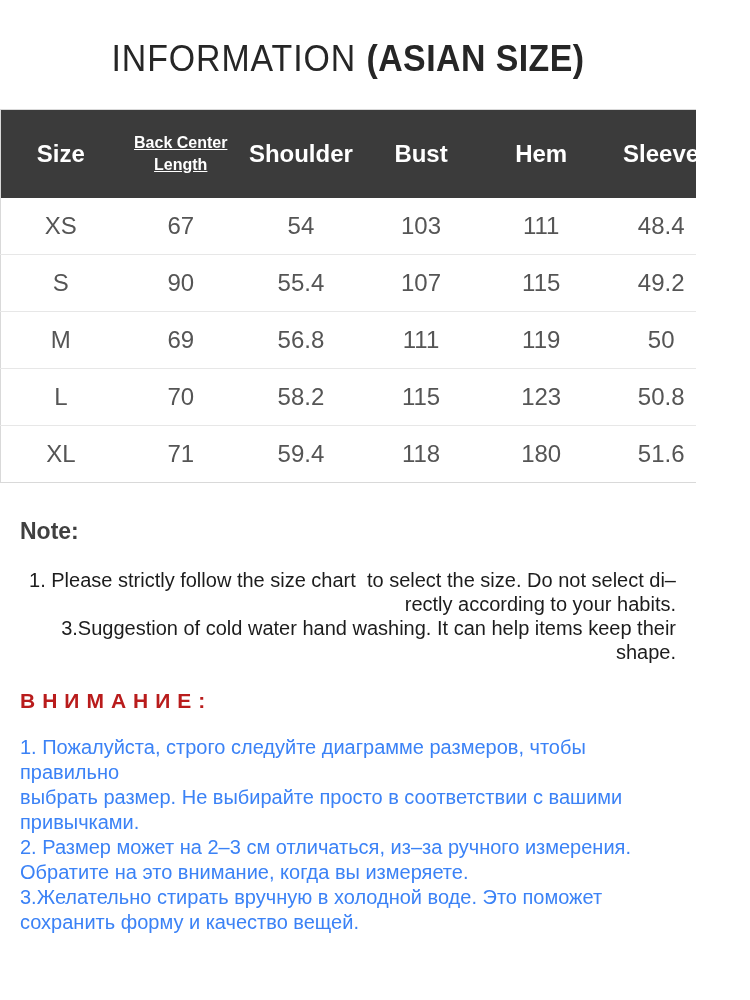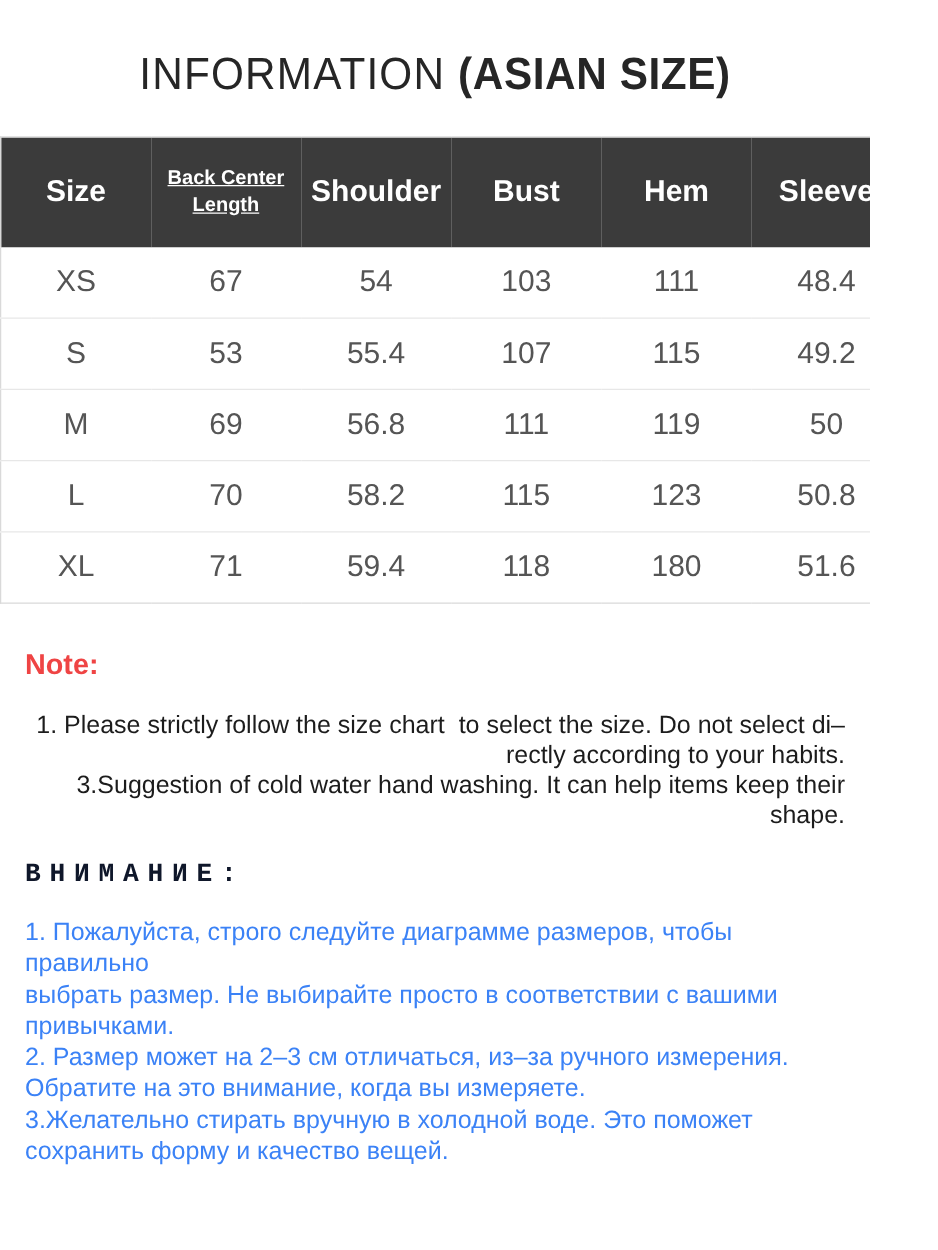--- a/index.html
+++ b/index.html
@@ -59,36 +59,35 @@
     background: #ffffff;
   }
   table.size-table tbody tr + tr td { border-top: 1px solid #e7e7e7; }
 
   
   .text-wrap { margin: 0 20px; color: #1a1a1a; }
   .note-heading {
     margin-top: 35px;
     font-size: 23px;
     font-weight: 700;
-    color: #ef4444;
+    color: #404040;
   }
   .note-body { margin-top: 23px; text-align: right; }
   .note-body p {
     font-size: 20px;
     line-height: 24px;
     color: #1c1c1c;
     white-space: pre-wrap;
   }
   .attention-heading {
     margin-top: 25px;
     font-size: 21px;
     font-weight: 700;
     letter-spacing: 7px;
-    color: #0f172a;
-    font-family: Liberation Mono, monospace;
+    color: #b91c1c;
   }
   .attention-body { margin-top: 22px; }
   .attention-body p {
     font-size: 20px;
     line-height: 25px;
     color: #3b82f6;
     white-space: pre-wrap;
   }
 </style>
 </head>
@@ -113,21 +112,21 @@
       <tr>
         <td>XS</td>
         <td>67</td>
         <td>54</td>
         <td>103</td>
         <td>111</td>
         <td>48.4</td>
       </tr>
       <tr>
         <td>S</td>
-        <td>53</td>
+        <td>90</td>
         <td>55.4</td>
         <td>107</td>
         <td>115</td>
         <td>49.2</td>
       </tr>
       <tr>
         <td>M</td>
         <td>69</td>
         <td>56.8</td>
         <td>111</td>

